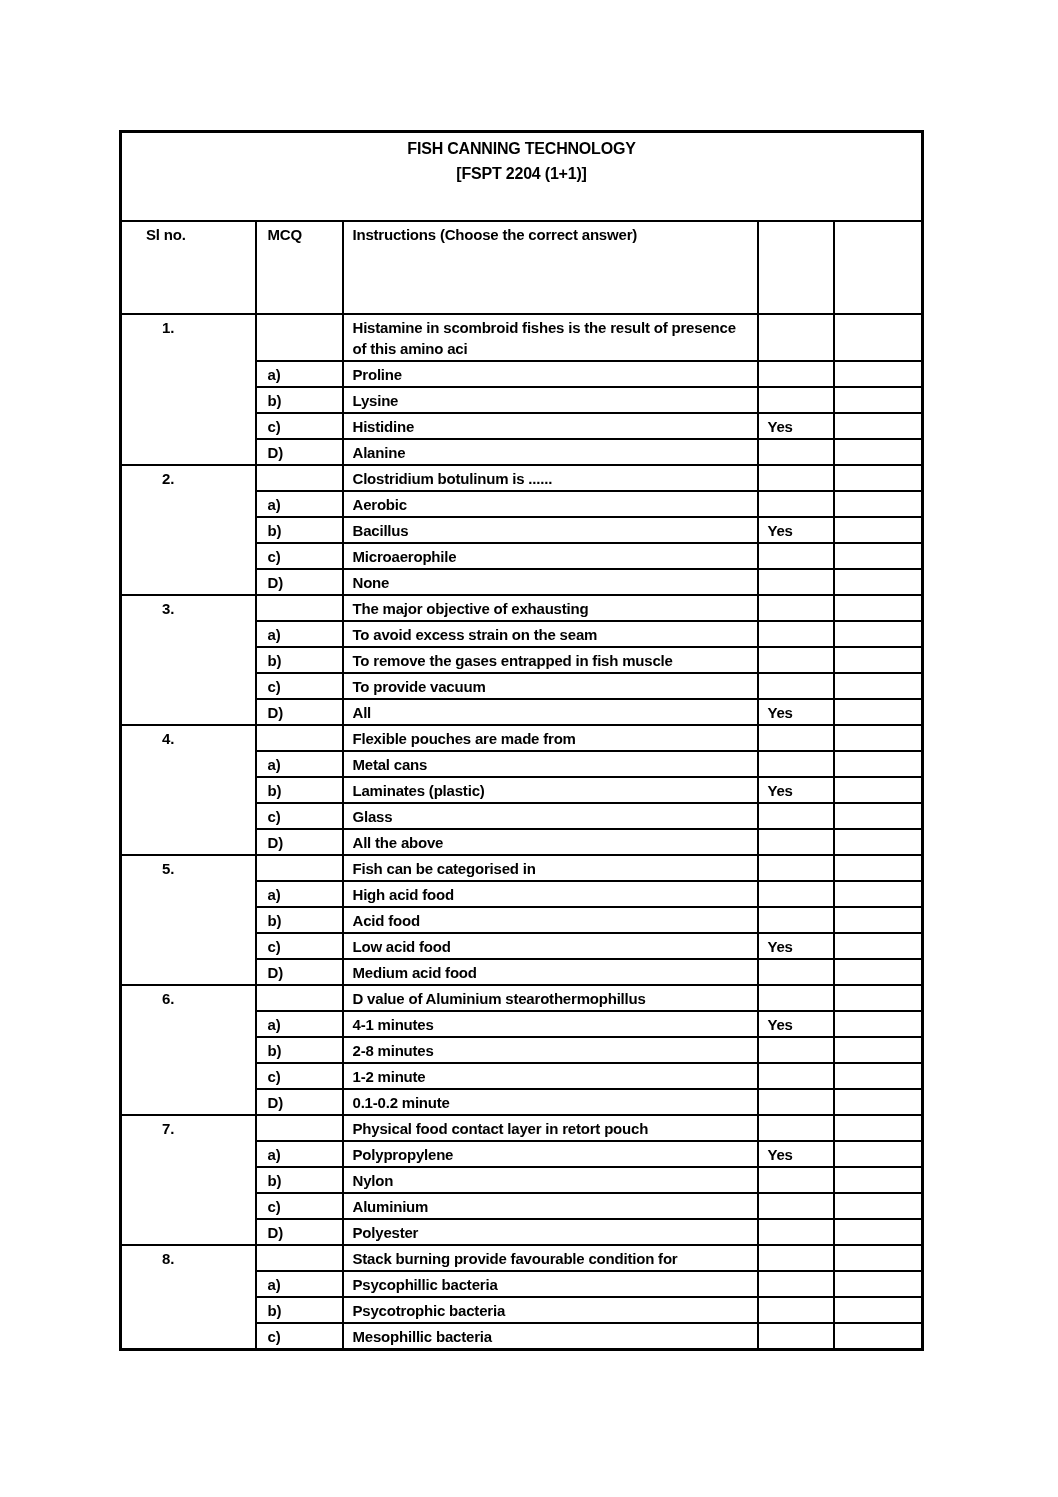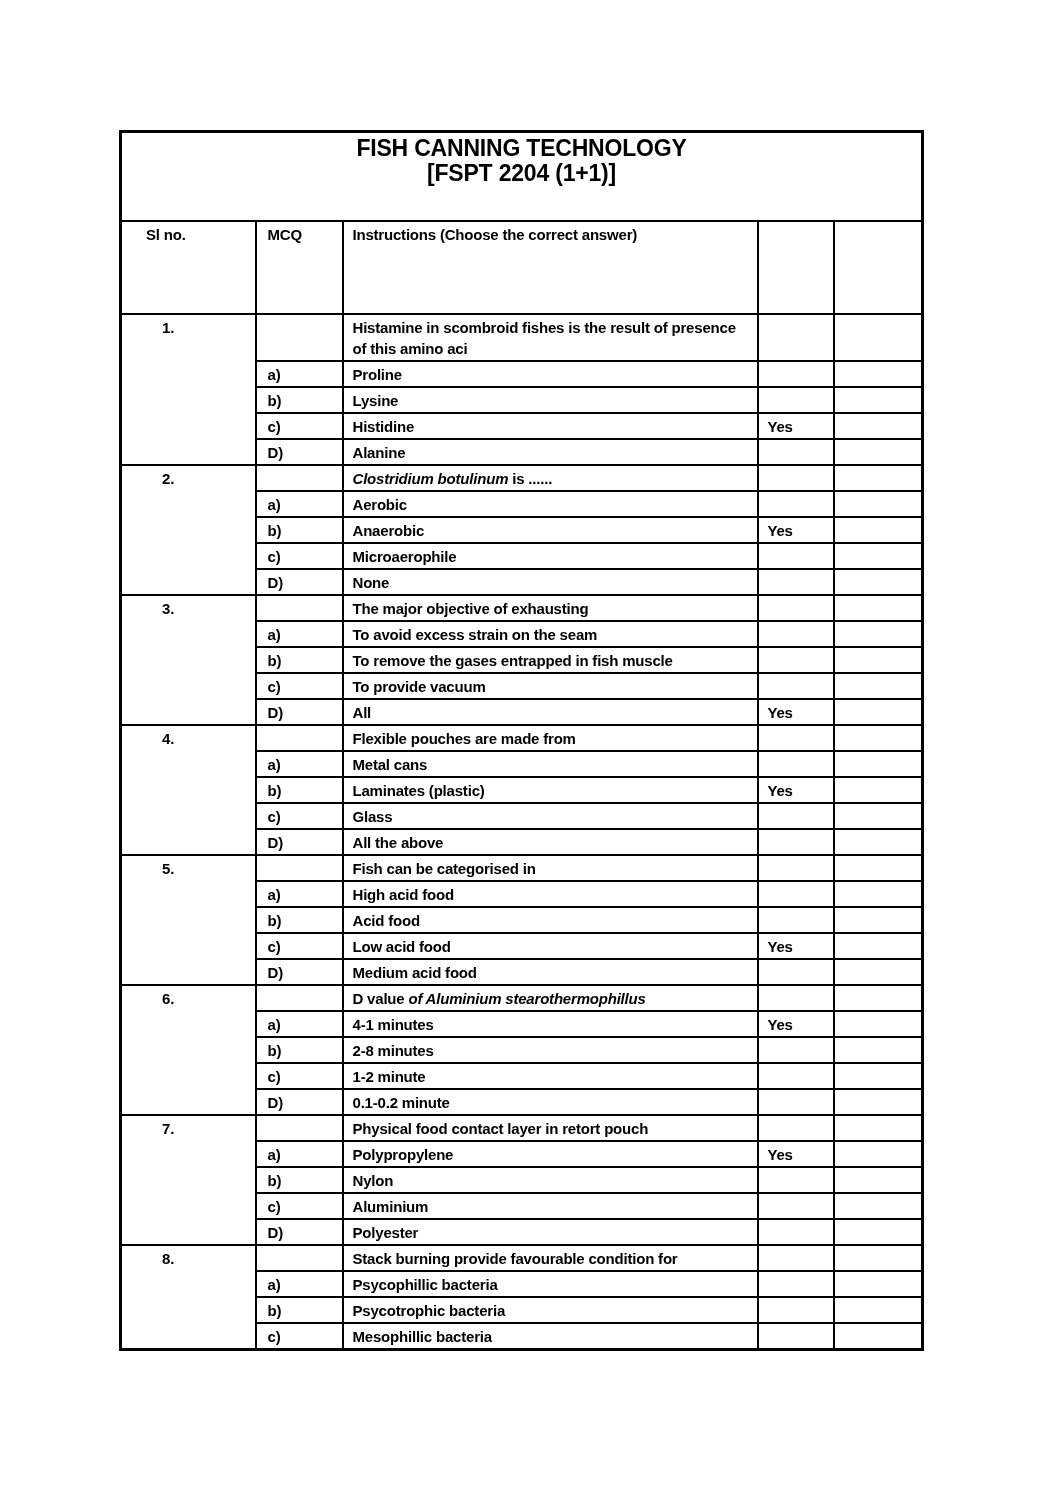--- a/index.html
+++ b/index.html
@@ -30,29 +30,29 @@
     letter-spacing: -0.2px;
     padding: 2px 4px 1px 8px;
     overflow: hidden;
     word-wrap: break-word;
   }
   td.title-cell {
     height: 84px;
     text-align: center;
     padding: 3px 0 0 0;
   }
-  .doc-title-line { font-size: 23px; line-height: 25px; font-weight: bold; }
+  .doc-title-line { font-size: 16px; line-height: 25px; font-weight: bold; }
   tr.header-row td { height: 88px; }
   td.cell-slno   { padding-left: 40px; }
   td.hdr-slno    { padding-left: 24px;  }
   td.cell-mcq    { padding-left: 11px;  }
   td.cell-text   { padding-left: 9px;  }
   td.cell-ans    { padding-left: 9px;  }
   tr.q-row td, tr.opt-row td { height: 21px; }
-  .it { font-style: italic; }
+  .it { }
 </style>
 </head>
 <body>
 
 <div class="page">
   <table class="qtable">
     <colgroup>
       <col style="width:135px">
       <col style="width:87px">
       <col style="width:415px">
@@ -113,21 +113,21 @@
           <td class="cell-ans"></td>
         </tr>
         <tr class="opt-row">
           <td class="cell-mcq">a)</td>
           <td class="cell-text">Aerobic</td>
           <td class="cell-ans"></td>
           <td class="cell-ans"></td>
         </tr>
         <tr class="opt-row">
           <td class="cell-mcq">b)</td>
-          <td class="cell-text">Anaerobic</td>
+          <td class="cell-text">Bacillus</td>
           <td class="cell-ans">Yes</td>
           <td class="cell-ans"></td>
         </tr>
         <tr class="opt-row">
           <td class="cell-mcq">c)</td>
           <td class="cell-text">Microaerophile</td>
           <td class="cell-ans"></td>
           <td class="cell-ans"></td>
         </tr>
         <tr class="opt-row">

